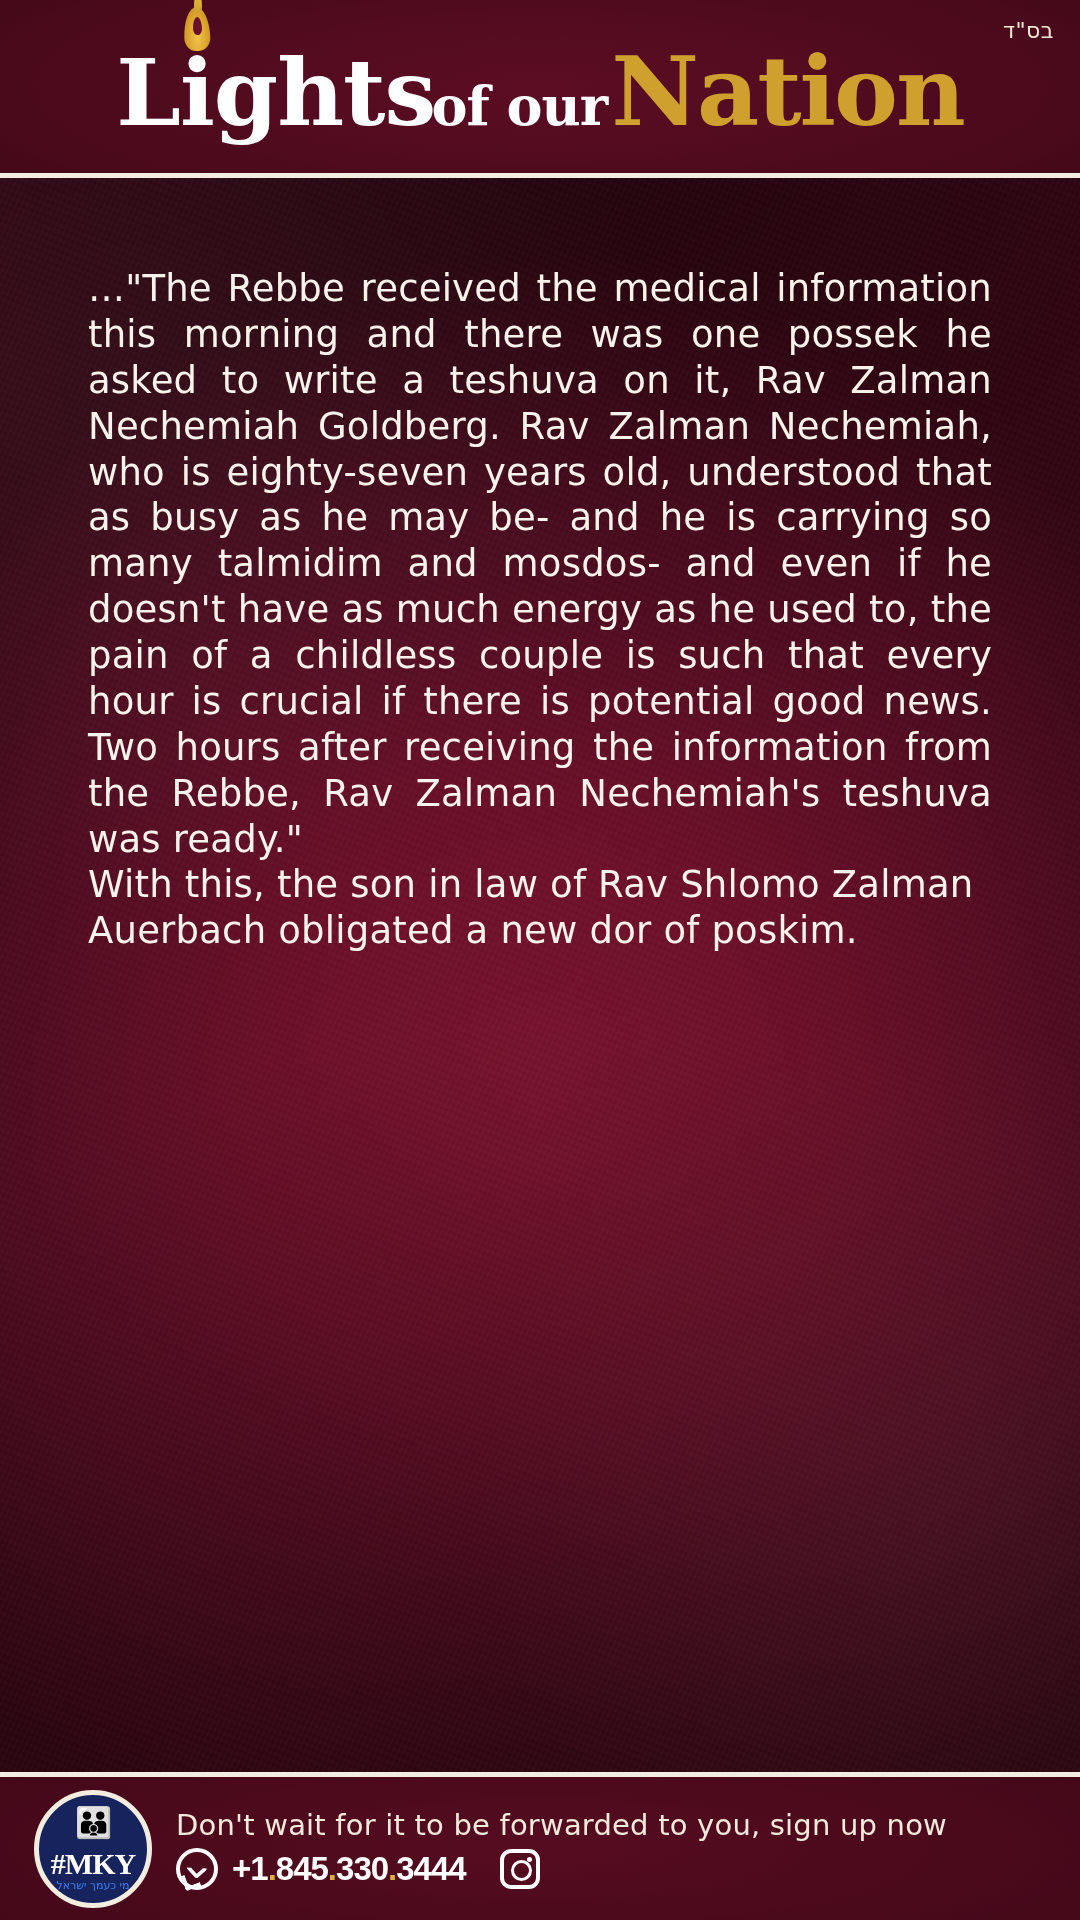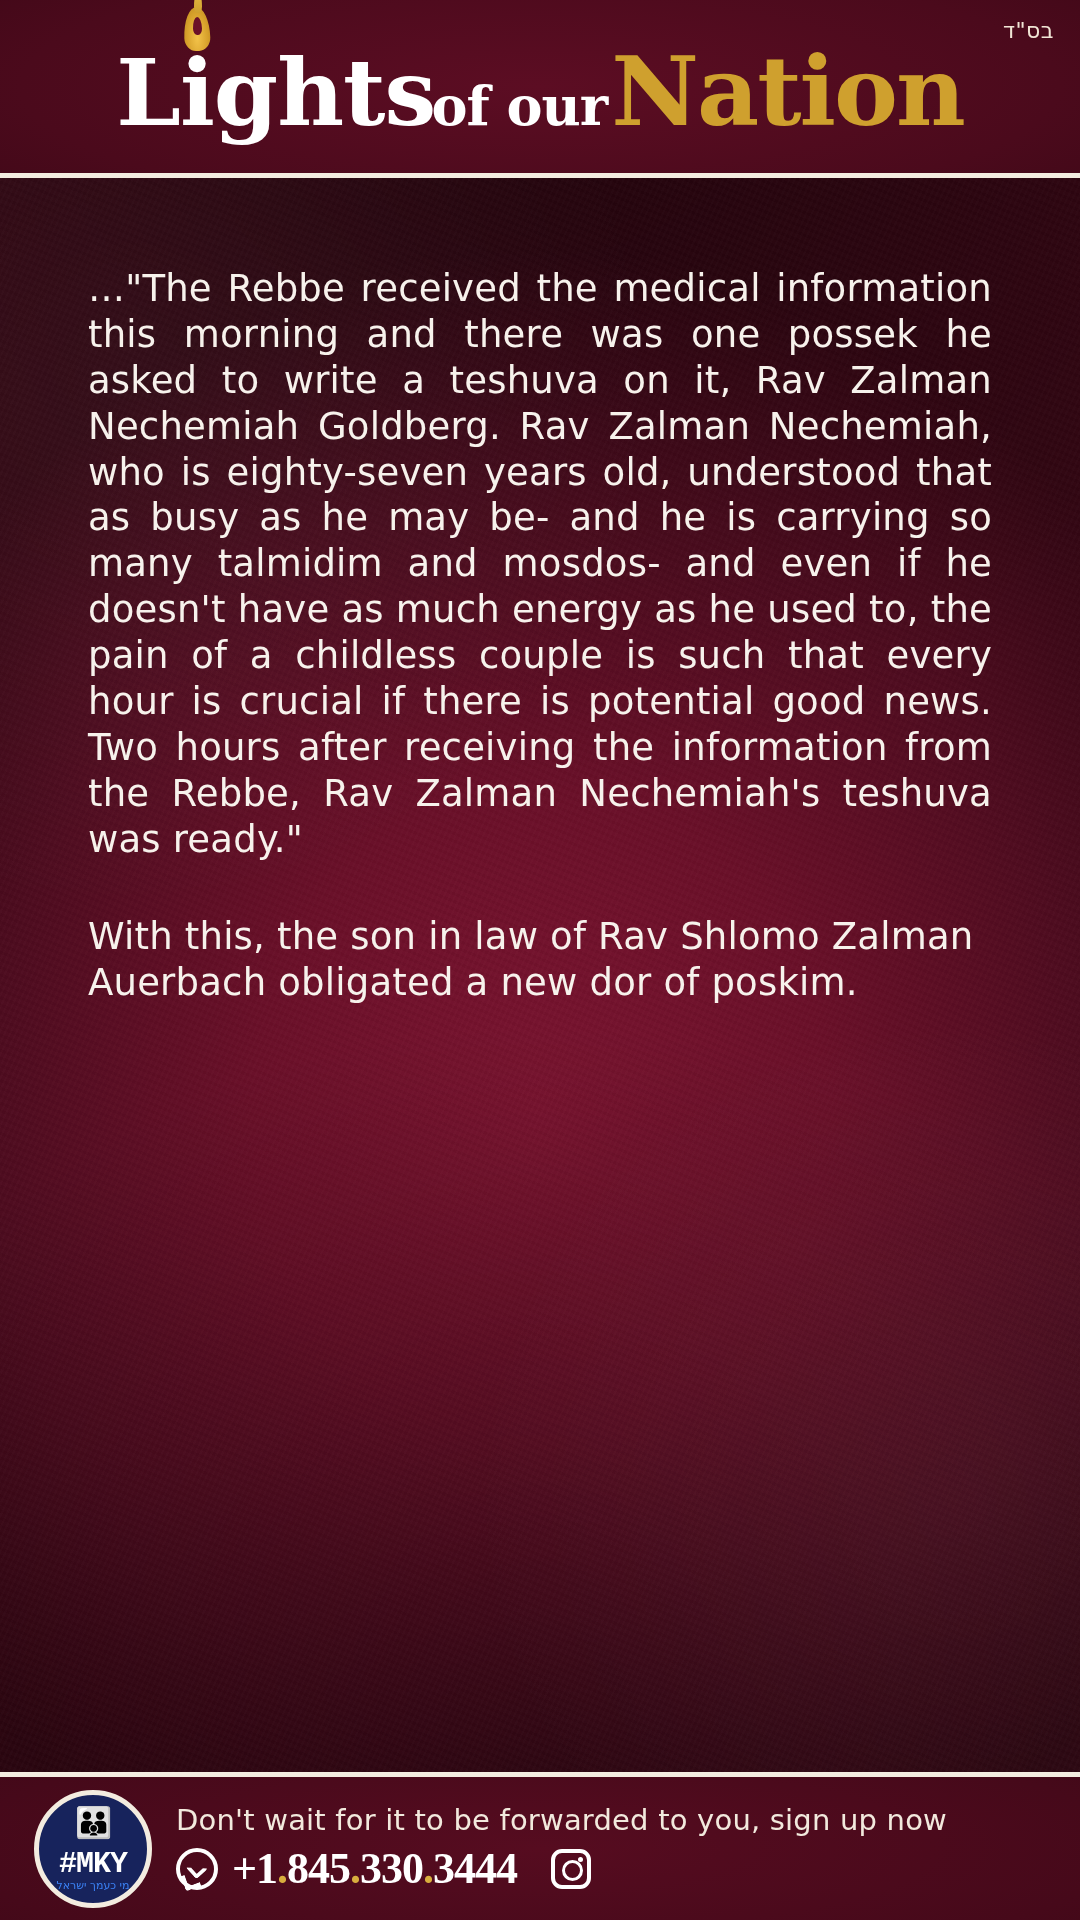--- a/index.html
+++ b/index.html
@@ -140,21 +140,21 @@
     margin-top: 34px;
     font-family: "DejaVu Sans", sans-serif;
     font-size: 37px;
     line-height: 1.24;
     color: #f7f2ec;
     text-align: justify;
     text-justify: inter-word;
     letter-spacing: .2px;
   }
   .body-text p { margin: 0; }
-  .body-text p.gap { margin-top: 52px; }
+  .body-text p.gap { }
   .body-text p:last-child { text-align: left; }
 
   
   .footer {
     position: absolute;
     left: 0; right: 0; bottom: 0;
     height: 148px;
     background:
       radial-gradient(ellipse 90% 140% at 50% 50%, #560c20 0%, #46091a 60%, #370714 100%);
     border-top: 5px solid #f3ece0;
@@ -178,21 +178,21 @@
     font-size: 30px;
     line-height: 32px;
     color: #d8ae3e;
     letter-spacing: -2px;
     font-family: "DejaVu Sans", sans-serif;
   }
   .mky-badge .mky {
     position: absolute;
     top: 52px; left: 0; right: 0;
     text-align: center;
-    font-family: Liberation Mono, monospace;
+    font-family: Liberation Serif, serif;
     font-weight: 700;
     font-size: 30px;
     color: #ffffff;
     letter-spacing: -1px;
   }
   .mky-badge .heb {
     position: absolute;
     top: 84px; left: 0; right: 0;
     text-align: center;
     font-family: "DejaVu Sans", sans-serif;
@@ -238,23 +238,23 @@
     left: 50%; top: 50%;
     width: 16px; height: 16px;
     margin: -9px 0 0 -8px;
     border: 4px solid #ffffff;
     border-top-color: transparent;
     border-right-color: transparent;
     border-radius: 3px 3px 4px 4px;
     transform: rotate(-42deg);
   }
   .phone {
-    font-family: Liberation Serif, serif;
-    font-weight: 700;
-    font-size: 44px;
+    font-family: Liberation Sans, sans-serif;
+    font-weight: 700;
+    font-size: 33px;
     color: #ffffff;
     letter-spacing: -1px;
   }
   .phone .dot { color: #d8ae3e; }
   .ig-icon {
     width: 40px; height: 40px;
     border: 4px solid #ffffff;
     border-radius: 11px;
     position: relative;
     margin-left: 20px;

